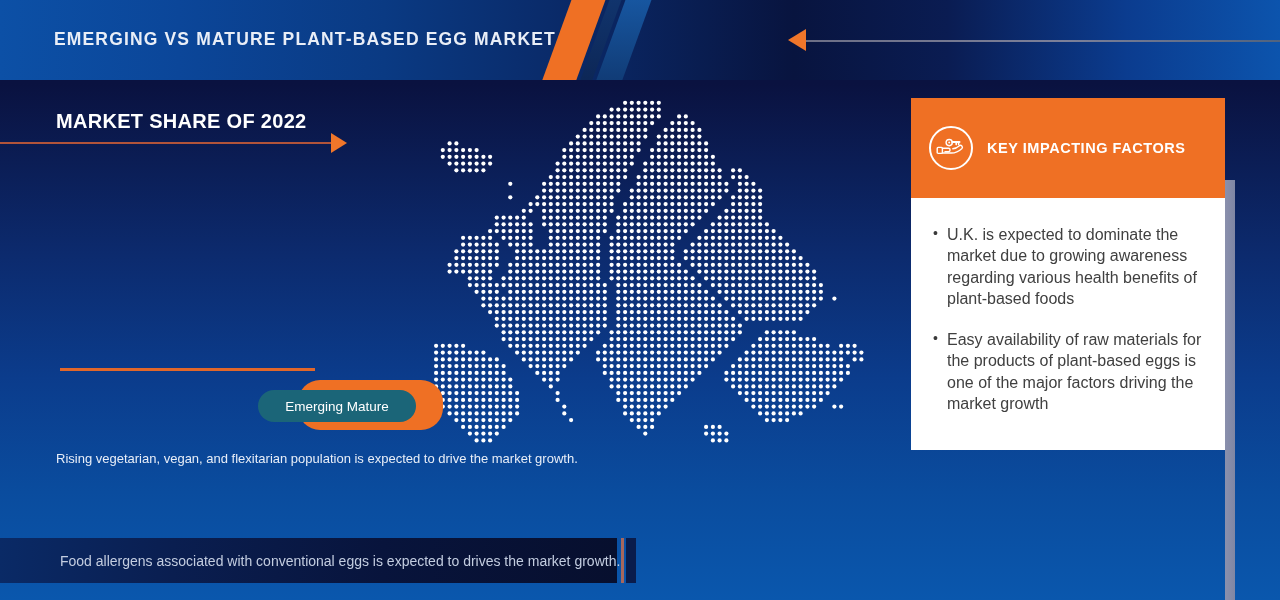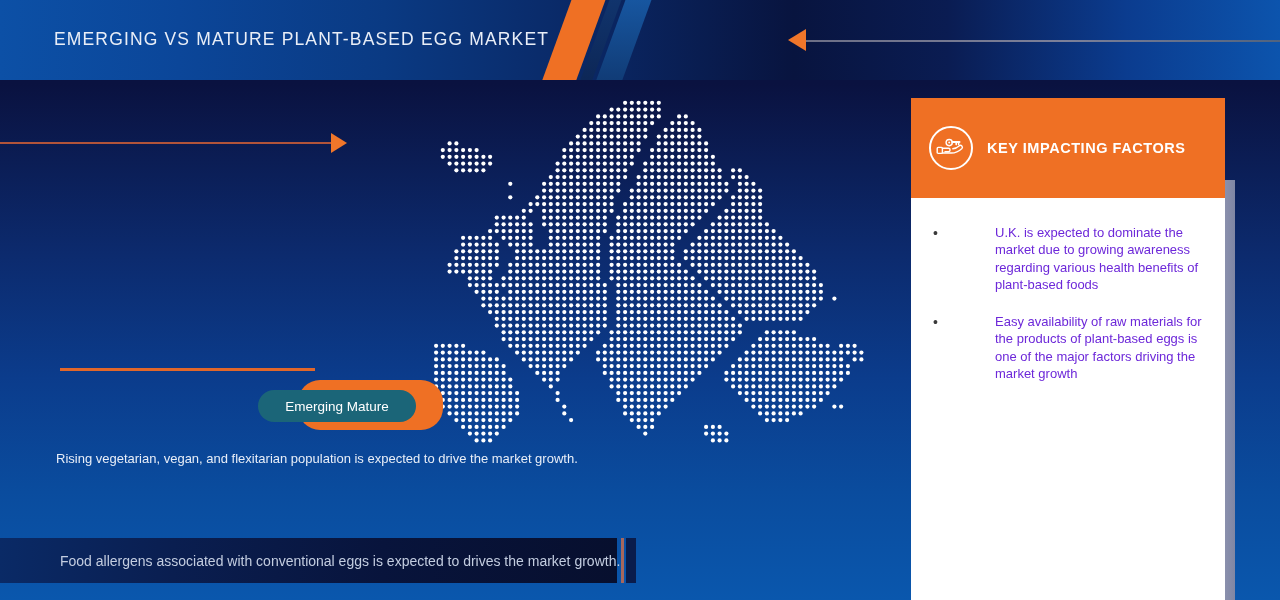--- a/index.html
+++ b/index.html
@@ -35,21 +35,21 @@
     transform-origin:top left;
   }
   .stripe.orange { left:586px; width:34px; background:#ef7024; }
   .stripe.darkblue1 { left:624px; width:12px;
     background:linear-gradient(180deg,#123a77,#0a1c44); }
   .stripe.darkblue2 { left:640px; width:26px;
     background:linear-gradient(180deg,#1a63b4,#0b2553); }
 
   #title {
     position:absolute; left:54px; top:29px;
-    font-size:17.5px; letter-spacing:1.15px; font-weight:400;
+    font-size:17.5px; letter-spacing:1.15px; font-weight:700;
     color:#e9eef7; white-space:nowrap;
   }
 
   
   #header-arrow-line {
     position:absolute; left:804px; top:39.5px; width:476px; height:2px;
     background:linear-gradient(90deg,#6c6f86,#7c8099 55%,#50637f);
   }
   #header-arrow-head {
     position:absolute; left:788px; top:29px;
@@ -139,21 +139,21 @@
     position:absolute; left:626px; top:538px; width:10px; height:45px;
     background:#0a1c4c;
   }
 
   
   #map { position:absolute; left:432px; top:92px; width:440px; height:360px; }
   #map svg { display:block; }
 
   
   #panel {
-    position:absolute; left:911px; top:98px; width:314px; height:502px;
+    position:absolute; left:911px; top:98px; width:314px; height:352px;
     background:#ffffff;
   }
   #panel-shadow {
     position:absolute; left:1225px; top:180px; width:10px; height:420px;
     background:linear-gradient(90deg,#8a90ad,#7f86a4);
   }
   #panel-header {
     position:absolute; left:0; top:0; width:314px; height:100px;
     background:#ef7024;
     display:flex; align-items:center; padding-left:18px;
@@ -166,21 +166,21 @@
   #panel-title {
     margin-left:14px; font-size:14.5px; font-weight:700;
     letter-spacing:.55px; color:#ffffff; white-space:nowrap;
   }
   #panel-body { position:absolute; left:0; top:100px; width:314px; padding:26px 22px 0 22px; }
   .bullet-row { display:flex; margin-bottom:20px; }
   .bullet-dot {
     flex:0 0 14px; color:#3a3a3a; font-size:14px; line-height:1.33;
   }
   .bullet-text {
-    font-size:13px; line-height:1.33; color:#6d28d9;margin-left:48px;
+    font-size:16px; line-height:1.33; color:#404040;
   }
 </style>
 </head>
 <body>
 
 <div id="canvas">
 
   <div id="header">
     <div class="stripe orange"></div>
     <div class="stripe darkblue1"></div>
@@ -188,20 +188,21 @@
   </div>
 
   <div id="title">EMERGING VS MATURE PLANT-BASED EGG MARKET</div>
 
   <div id="header-arrow-line"></div>
   <div id="header-arrow-head"></div>
 
   <div id="share-block">
     <div id="share-line"></div>
     <div id="share-arrow"></div>
+    <div id="share-title">MARKET SHARE OF 2022</div>
   </div>
 
   <div id="map">
     <svg width="440" height="360" viewBox="0 0 440 360" xmlns="http://www.w3.org/2000/svg">
       <defs>
         <g id="dotdefs"></g>
       </defs>
       <g id="dotlayer" fill="#ffffff">
           <circle cx="193.1" cy="10.8" r="2.1"></circle>
           <circle cx="199.8" cy="10.8" r="2.1"></circle>

